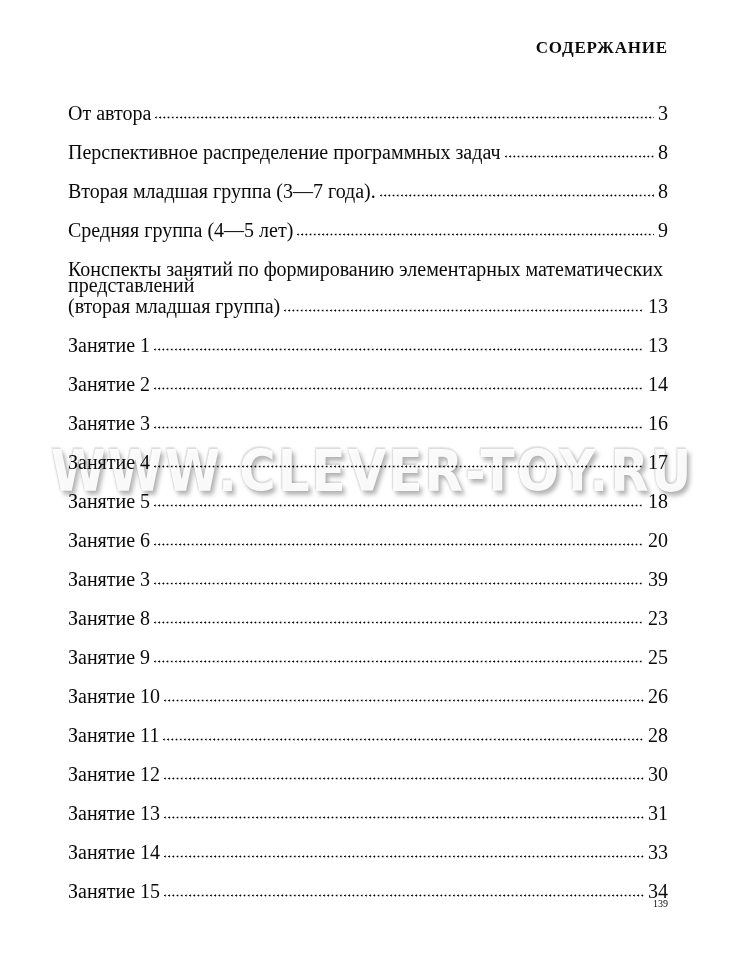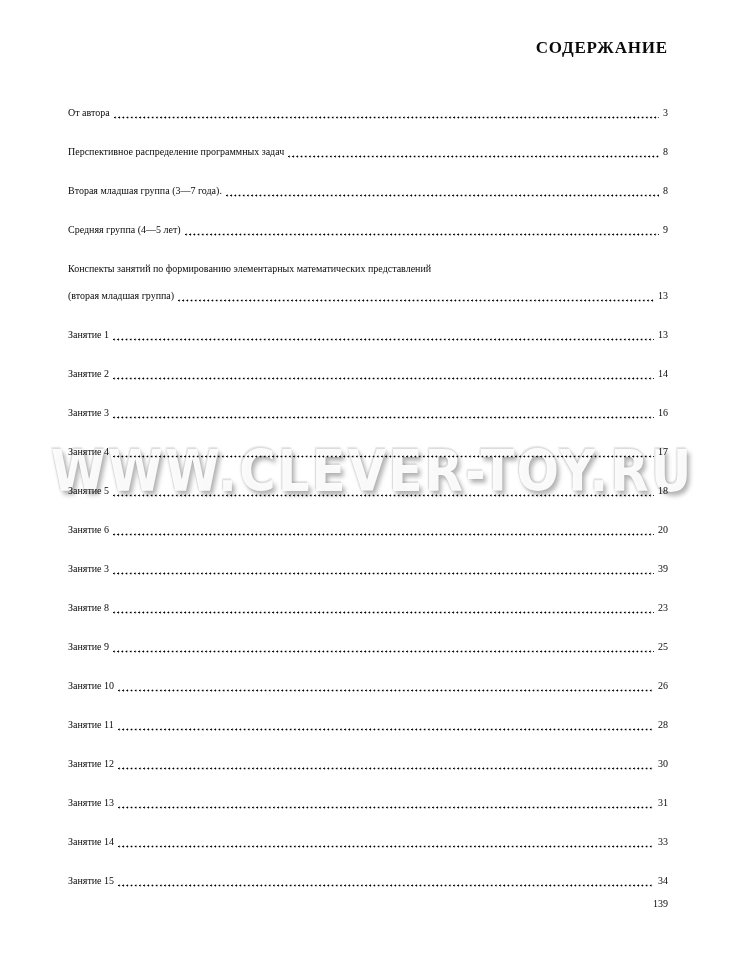--- a/index.html
+++ b/index.html
@@ -49,30 +49,30 @@
   .doc-title {
     text-align: right;
     font-weight: bold;
     font-size: 17px;
     letter-spacing: 0.8px;
     margin-top: 38px;
     margin-bottom: 47px;
   }
 
   .toc-row {
-    font-size: 10px;
+    font-size: 20px;
     line-height: 16px;
     margin-bottom: 23px;
   }
   .toc-line {
     display: flex;
     align-items: baseline;
   }
   .toc-line1 {
-    margin-bottom: 11px;
+    margin-bottom: 5px;
   }
   .toc-label {
     white-space: nowrap;
   }
   .leader {
     flex: 1;
     align-self: flex-end;
     height: 3px;
     margin: 0 4px 2px 4px;
     background-image: radial-gradient(circle at 1px 1.5px, #000 0.9px, transparent 1.15px);

